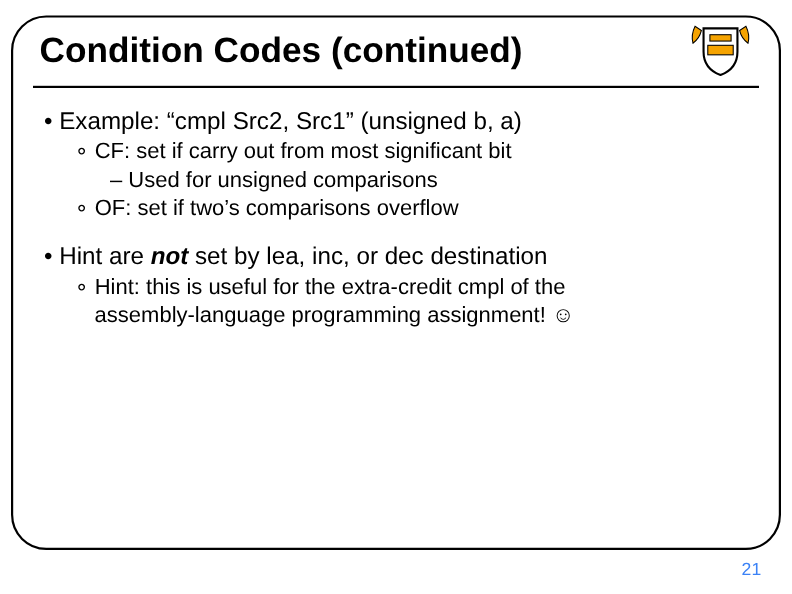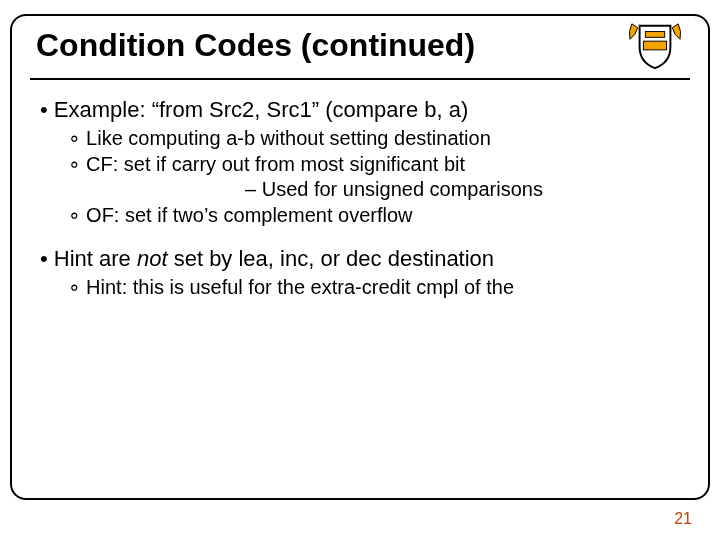--- a/index.html
+++ b/index.html
@@ -18,21 +18,21 @@
     height: 540px;
     box-sizing: border-box;
   }
   .frame {
     position: absolute;
     left: 10px;
     top: 14px;
     right: 10px;
     bottom: 40px;
     border: 2px solid #000;
-    border-radius: 16px;
+    border-radius: 32px;
     box-sizing: border-box;
   }
   .title-row {
     position: absolute;
     left: 18px;
     top: 6px;
     right: 18px;
     height: 58px;
     border-bottom: 2px solid #000;
     display: flex;
@@ -65,34 +65,34 @@
   .lvl1 {
     margin: 0 0 2px 0;
   }
   .sub {
     margin-left: 28px;
     font-size: 20px;
   }
   .subsub {
     margin-left: 60px;
     font-size: 20px;
-    text-align: center;
   }
   .gap {
     height: 16px;
   }
   .italic {
     font-style: italic;
+    font-weight: bold;
   }
   .page-num {
     position: absolute;
     right: 28px;
     bottom: 12px;
     font-size: 16px;
-    color: #c2410c;
+    color: #3b82f6;
   }
 </style>
 </head>
 <body>
 
 <div class="slide">
   <div class="frame">
 
     <div class="title-row">
       <div class="title">Condition Codes (continued)</div>
@@ -101,29 +101,29 @@
         <g fill="#f5a300" stroke="#000" stroke-width="1">
           <path d="M6 4 Q2 12 4 20 Q10 16 12 8 Z"></path>
           <path d="M54 4 Q58 12 56 20 Q50 16 48 8 Z"></path>
         </g>
         <rect x="18" y="22" width="24" height="9" fill="#f5a300" stroke="#000" stroke-width="1"></rect>
         <rect x="20" y="12" width="20" height="6" fill="#f5a300" stroke="#000" stroke-width="1"></rect>
       </svg>
     </div>
 
     <div class="content">
-      <div class="lvl1">• Example: “from Src2, Src1” (compare b, a)</div>
-      <div class="sub">∘ Like computing a-b without setting destination</div>
+      <div class="lvl1">• Example: “cmpl Src2, Src1” (unsigned b, a)</div>
       <div class="sub">∘ CF: set if carry out from most significant bit</div>
       <div class="subsub">– Used for unsigned comparisons</div>
-      <div class="sub">∘ OF: set if two’s complement overflow</div>
+      <div class="sub">∘ OF: set if two’s comparisons overflow</div>
 
       <div class="gap"></div>
 
       <div class="lvl1">
         <span>• Hint are </span><span class="italic">not</span><span> set by lea, inc, or dec destination</span>
       </div>
       <div class="sub">∘ Hint: this is useful for the extra-credit cmpl of the</div>
+      <div class="sub" style="margin-left:46px">assembly-language programming assignment! ☺</div>
     </div>
 
   </div>
   <div class="page-num">21</div>
 </div>
 
 </body></html>

